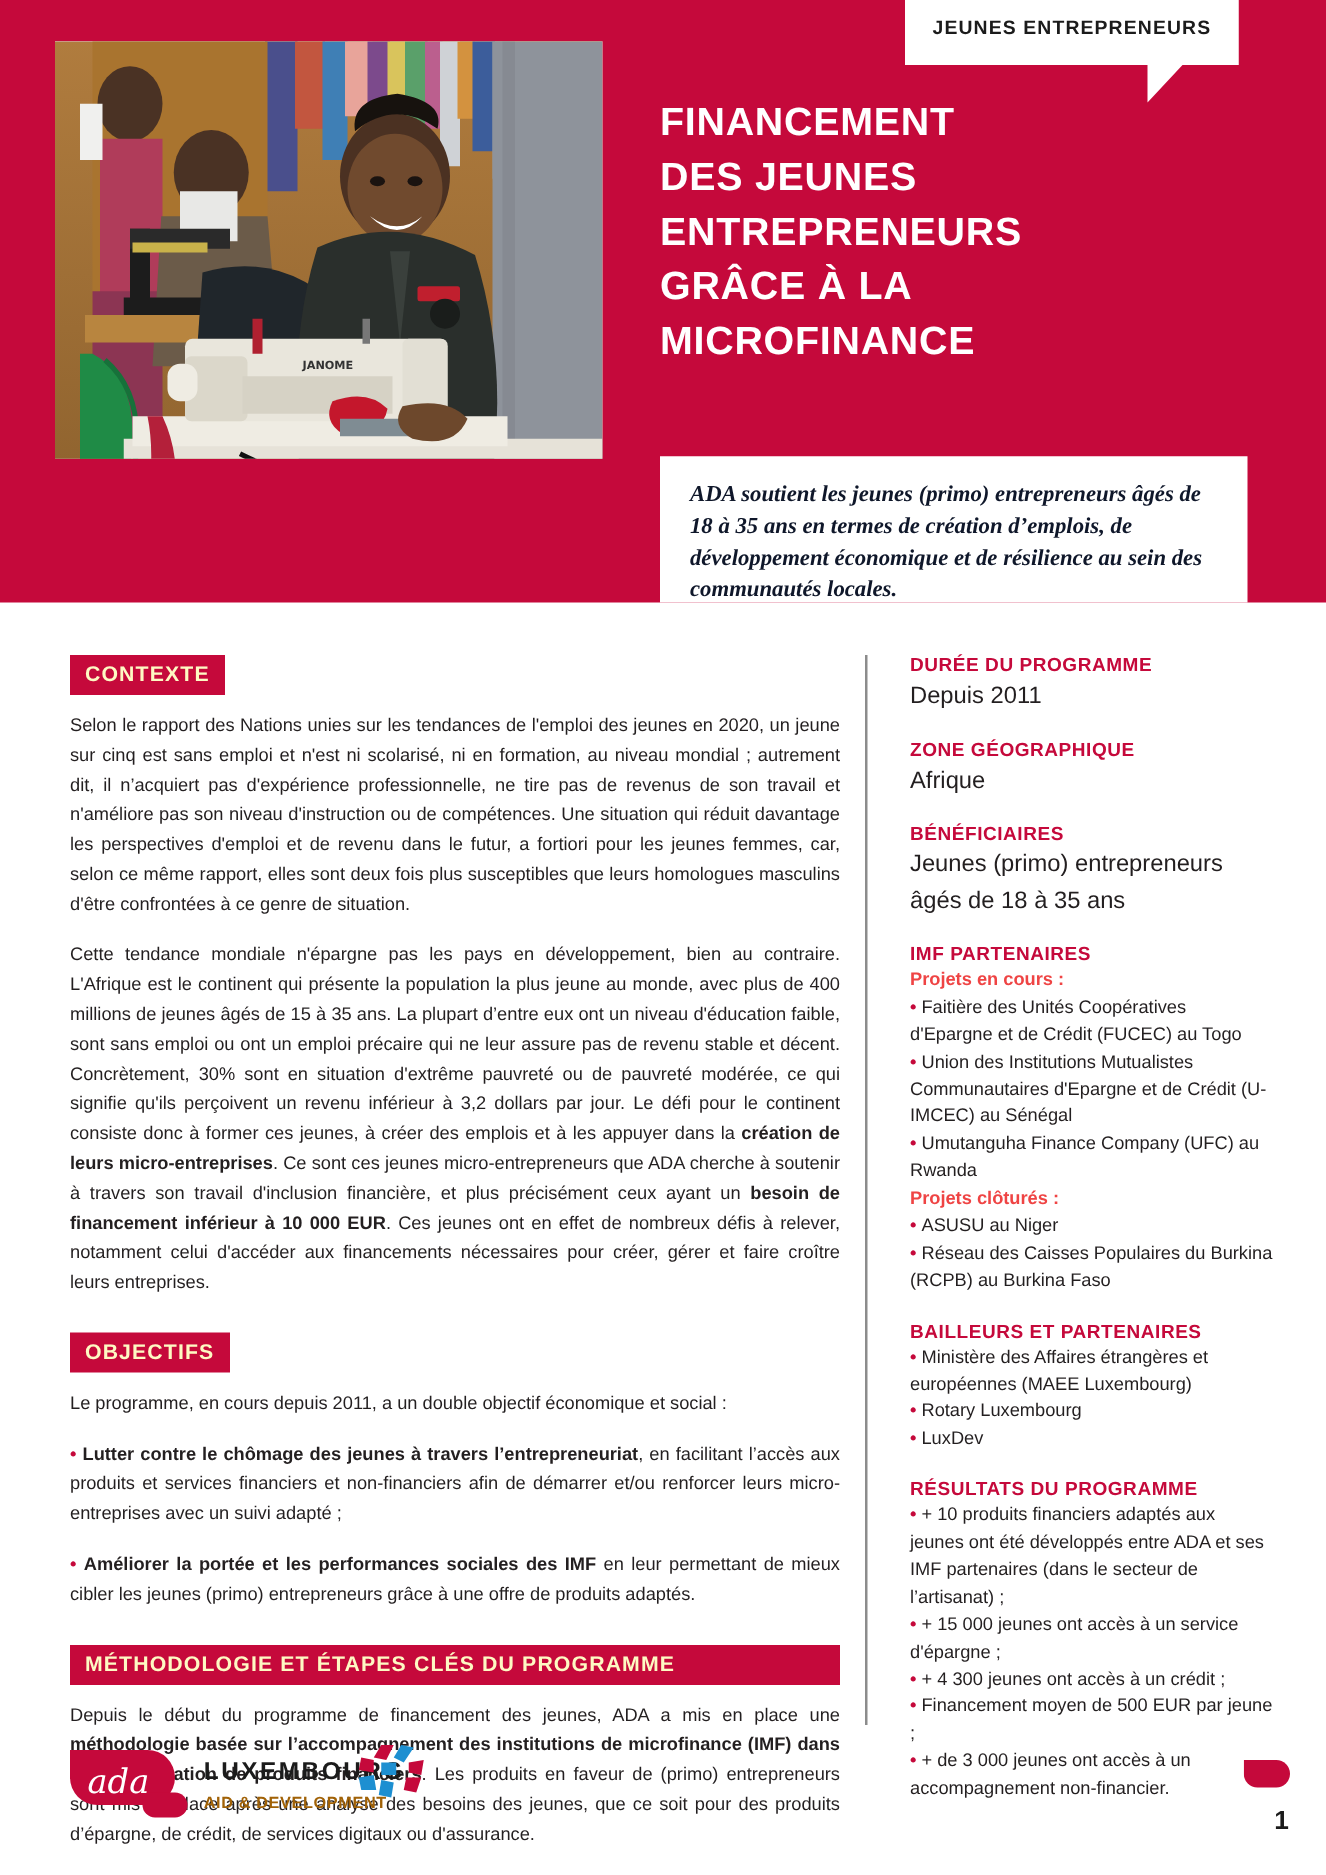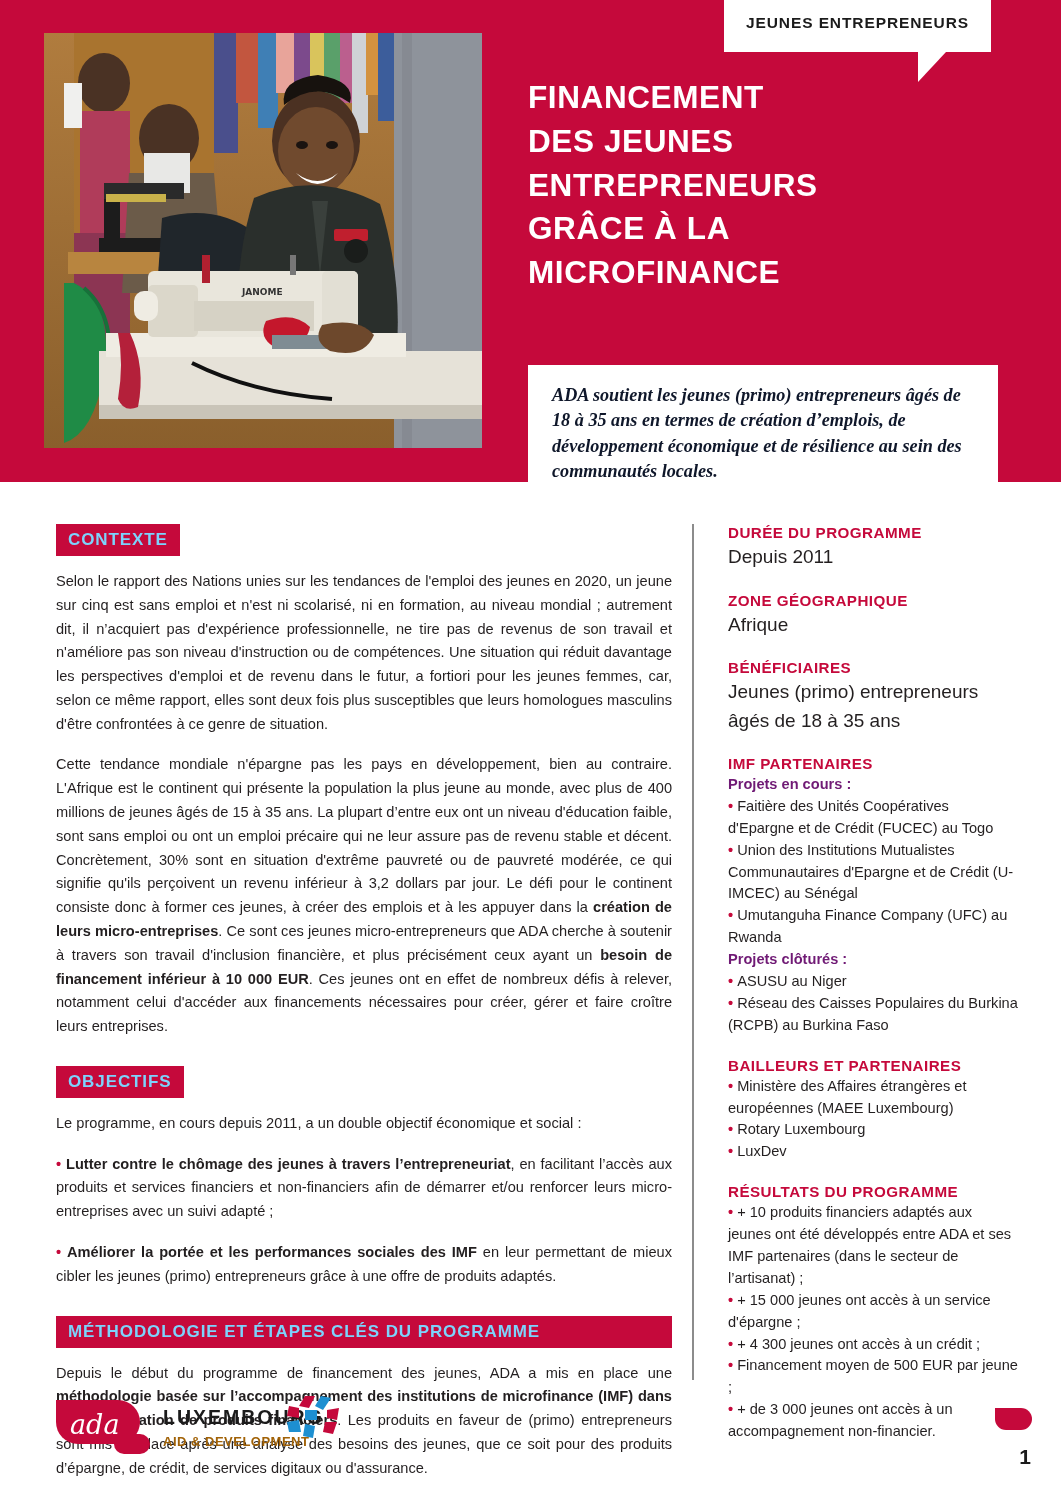--- a/index.html
+++ b/index.html
@@ -31,21 +31,21 @@
     white-space:nowrap;
   }
   .tab-tail{
     position:absolute;right:115px;top:52px;
     width:0;height:0;
     border-left:28px solid #ffffff;
     border-bottom:30px solid transparent;
   }
 
   .photo{
-    position:absolute;left:44px;top:33px;width:438px;height:415px;
+    position:absolute;left:44px;top:33px;width:438px;height:334px;
     overflow:hidden;background:#e5e5e5;
   }
   .photo svg{display:block;}
 
   .title{
     position:absolute;left:528px;top:76px;width:470px;
     color:#ffffff;
     font-size:31.5px;font-weight:bold;letter-spacing:0.6px;
     line-height:1.39;
     text-transform:uppercase;
@@ -72,21 +72,21 @@
     position:absolute;left:728px;top:524px;width:290px;
   }
   .divider{
     position:absolute;left:692px;top:524px;width:2px;height:856px;
     background:#8c8c8c;
   }
 
   
   .sec-head{
     display:inline-block;
-    background:#C5093B;color:#7dd3fc;
+    background:#C5093B;color:#fef9c3;
     font-size:17px;font-weight:bold;letter-spacing:0.9px;
     padding:6px 12px 6px 12px;
     margin:0 0 14px 0;
     text-transform:uppercase;
   }
   .sec-head.wide{display:block;}
 
   .para{
     font-size:14.6px;line-height:1.63;text-align:justify;
     margin:0 0 17px 0;color:#231f20;
@@ -99,21 +99,21 @@
 
   
   .r-head{
     color:#C5093B;font-size:15.2px;font-weight:bold;letter-spacing:0.45px;
     margin:0 0 2px 0;text-transform:uppercase;
   }
   .r-text{
     font-size:19px;line-height:1.5;color:#231f20;margin:0;
   }
   .r-sub{
-    font-size:14.6px;line-height:1.5;color:#701a75;margin:0;font-weight:bold;
+    font-size:14.6px;line-height:1.5;color:#ef4444;margin:0;font-weight:bold;
   }
   .r-block{margin-bottom:20px;}
   .r-block.tight{margin-bottom:0;}
   .r-li{font-size:14.6px;line-height:1.5;color:#231f20;margin:0;}
   .r-li .bullet-red{color:#C5093B;}
 
   
   .footer{position:absolute;left:0;top:1390px;width:1061px;height:110px;}
 
   .ada-logo{position:absolute;left:56px;top:10px;width:102px;height:62px;}

